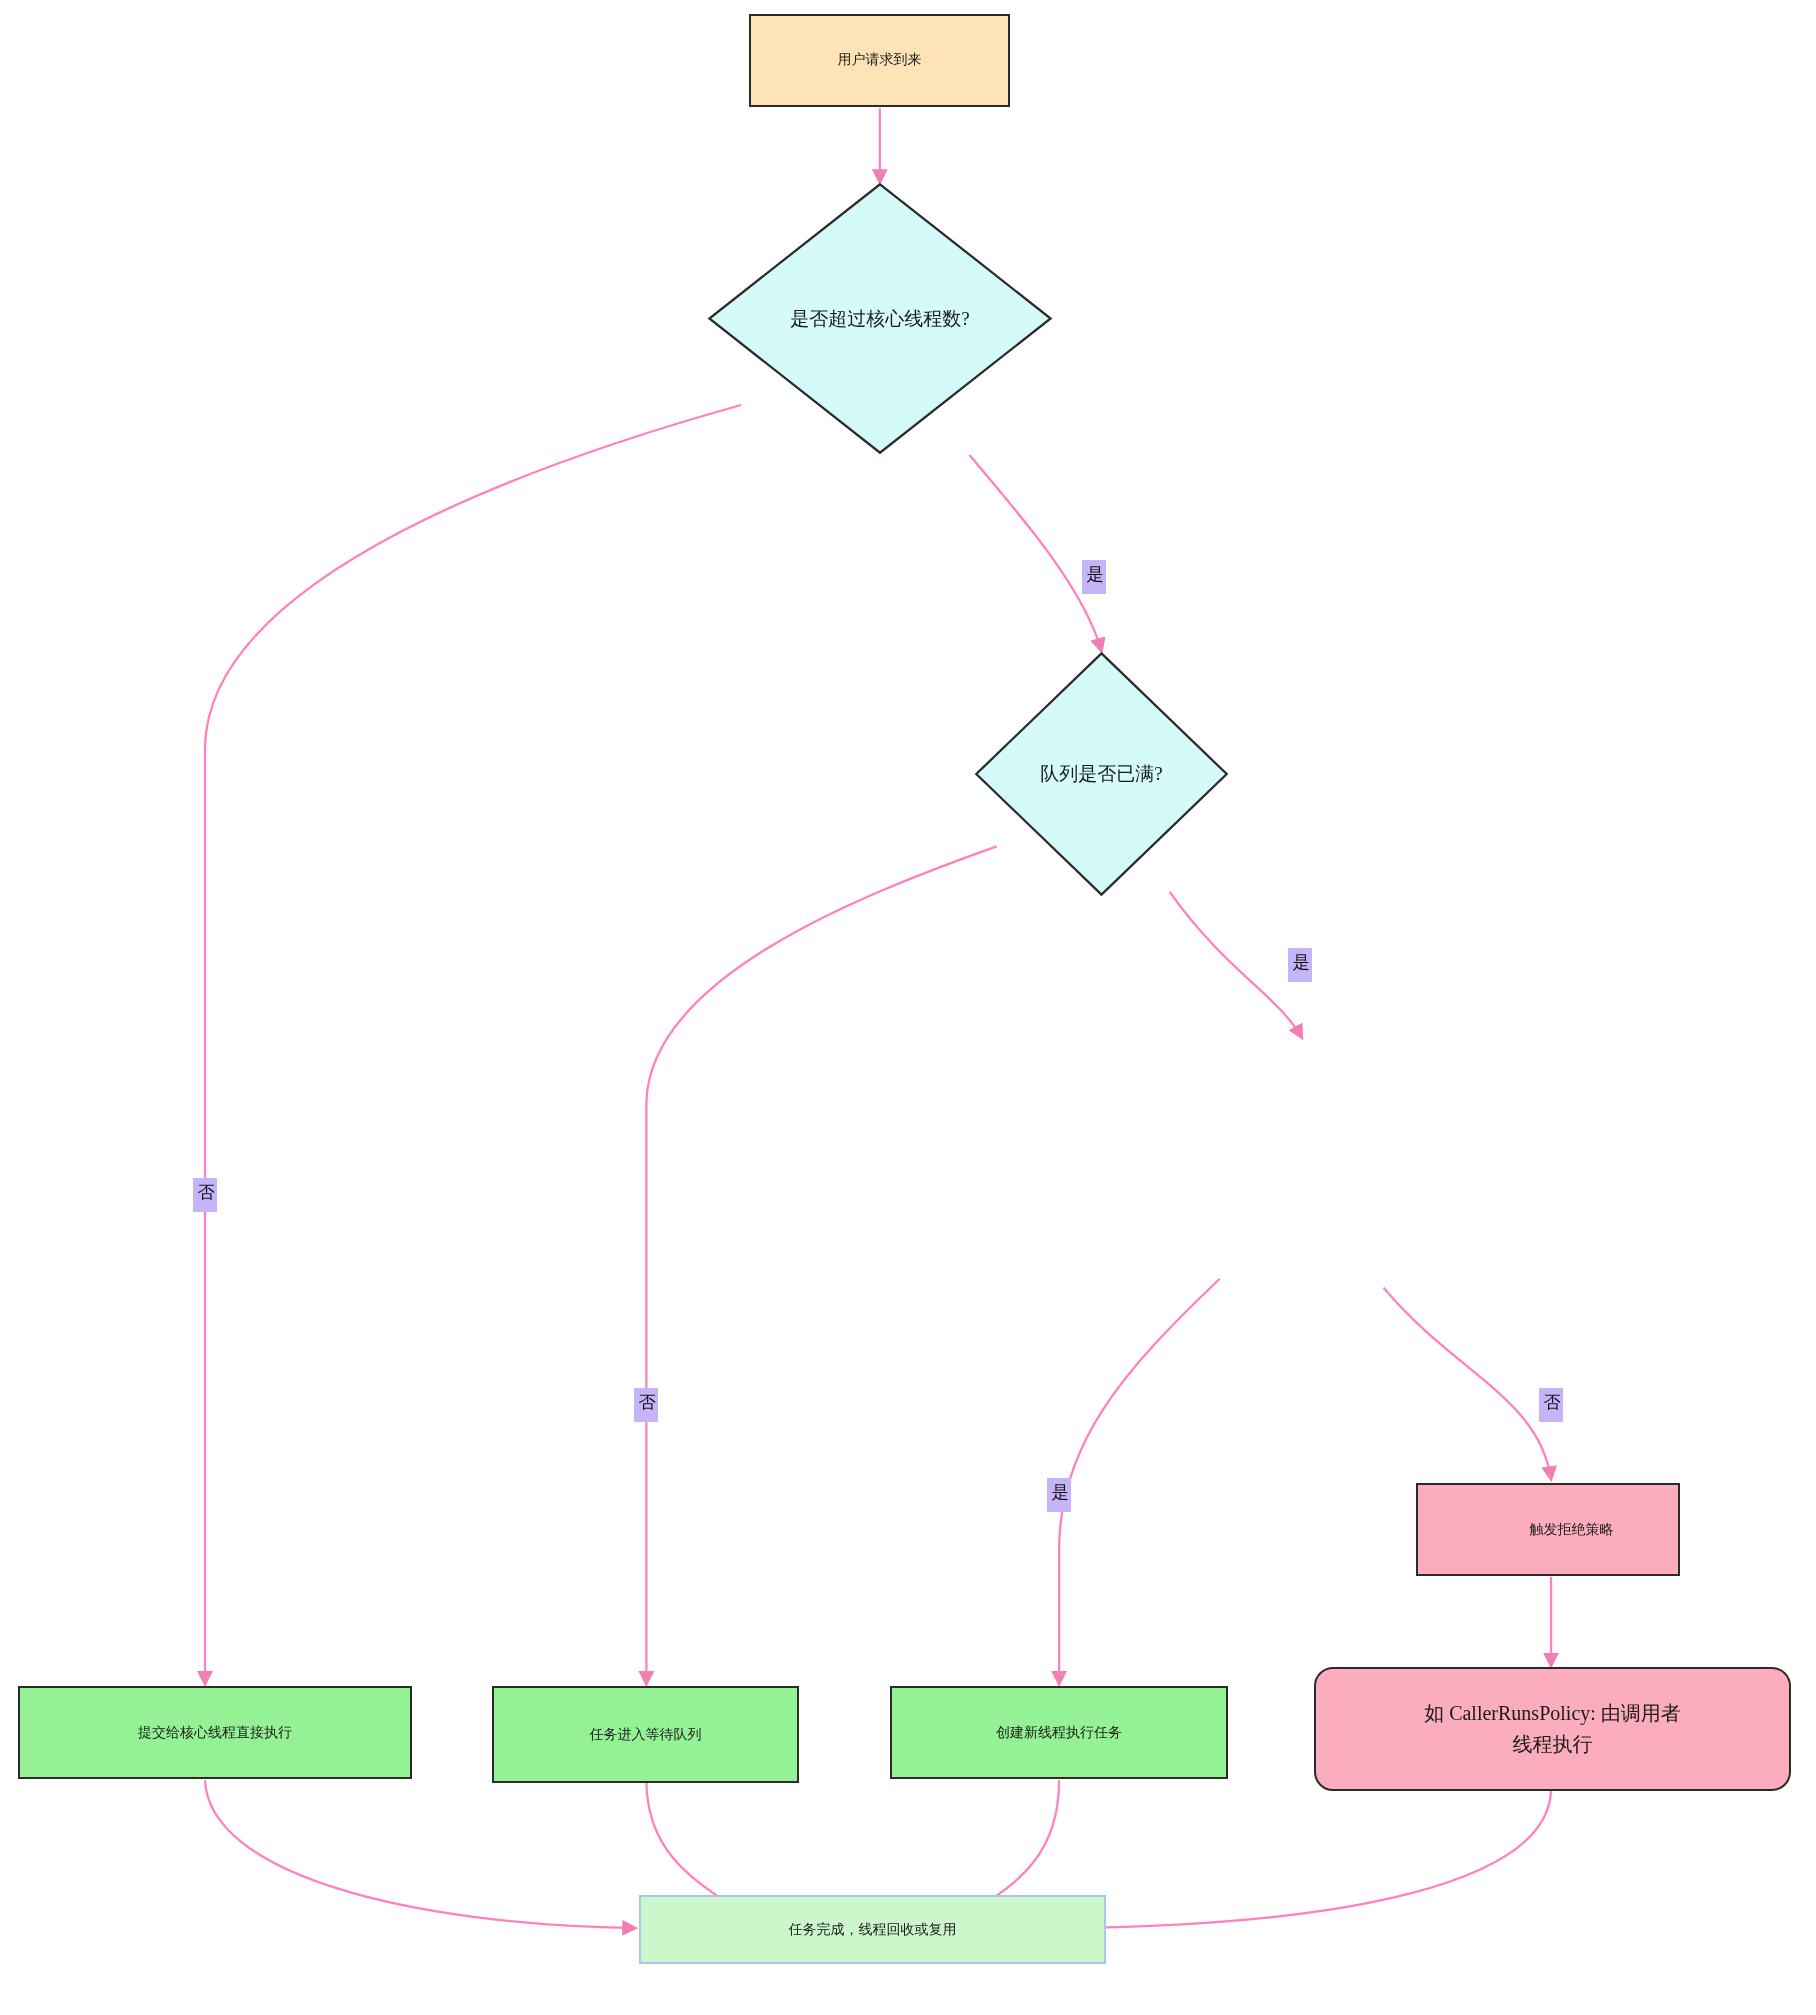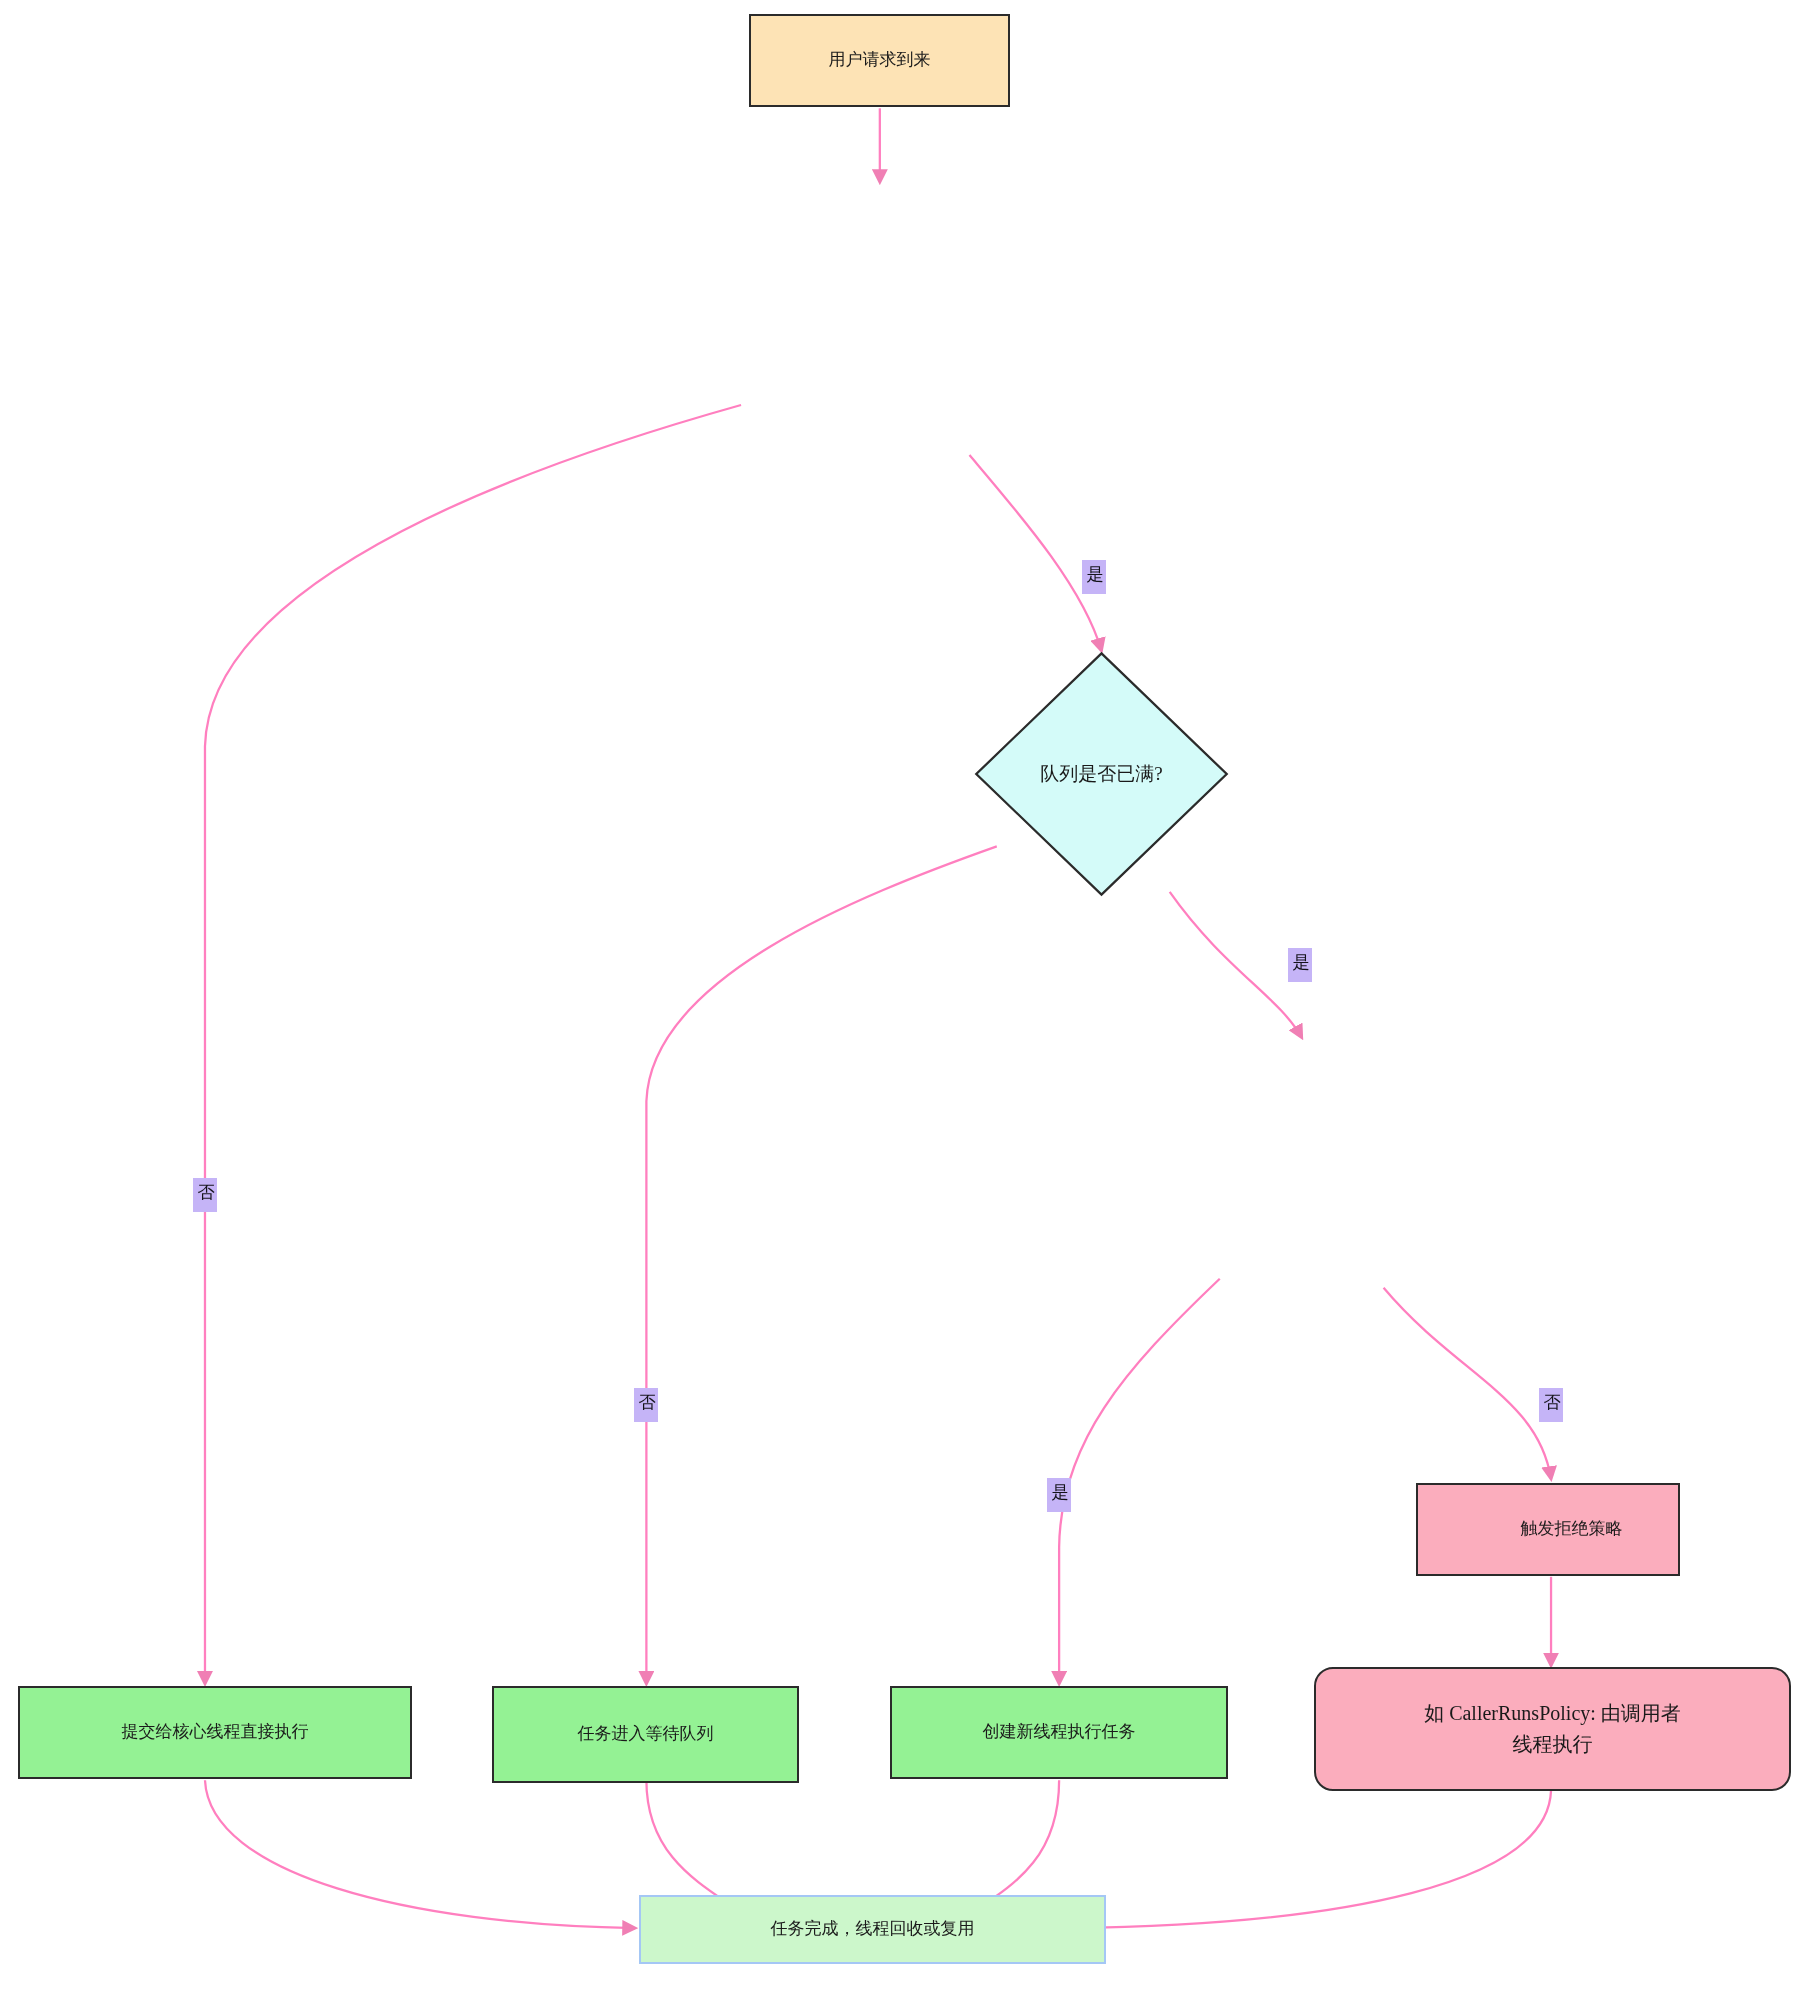--- a/index.html
+++ b/index.html
@@ -52,21 +52,21 @@
   .node-reject {
     background: #fbadbd;
   }
   .node-end {
     background: #ccf7cb;
     border: 2.3px solid #a4c7f5;
   }
   .node-label {
     display: block;
     padding: 0 10px;
-    font-size: 17px;
+    font-size: 14px;
   }
   .node-label.big {
     font-size: 20px;
   }
   .diamond-wrap {
     position: absolute;
   }
   .diamond-wrap svg {
     position: absolute;
     left: 0;
@@ -137,20 +137,26 @@
 
     <path class="edge-path" marker-end="url(#arrow)" d="M 2327 3912 C 2327 4080 2230 4140 2140 4200"></path>
 
     <path class="edge-path" marker-end="url(#arrow)" d="M 3408 3935 C 3400 4140 2950 4230 2350 4237"></path>
   </svg>
 
   <div class="node node-rect node-start" style="left:749px; top:13.7px; width:261px; height:93px;">
     <span class="node-label">用户请求到来</span>
   </div>
 
+  <div class="diamond-wrap" style="left:707px; top:182px; width:346px; height:273px;">
+    <svg width="346" height="273" viewBox="0 0 760 600">
+      <polygon class="diamond-shape" points="380,5 755,300 380,595 5,300"></polygon>
+    </svg>
+    <div class="diamond-text">是否超过核心线程数?</div>
+  </div>
 
   <div class="diamond-wrap" style="left:974px; top:651px; width:255px; height:246px;">
     <svg width="255" height="246" viewBox="0 0 560 540">
       <polygon class="diamond-shape" points="280,5 555,270 280,535 5,270"></polygon>
     </svg>
     <div class="diamond-text">队列是否已满?</div>
   </div>
 
 
   <div class="node node-rect node-action" style="left:18px; top:1686px; width:394px; height:93px;">

